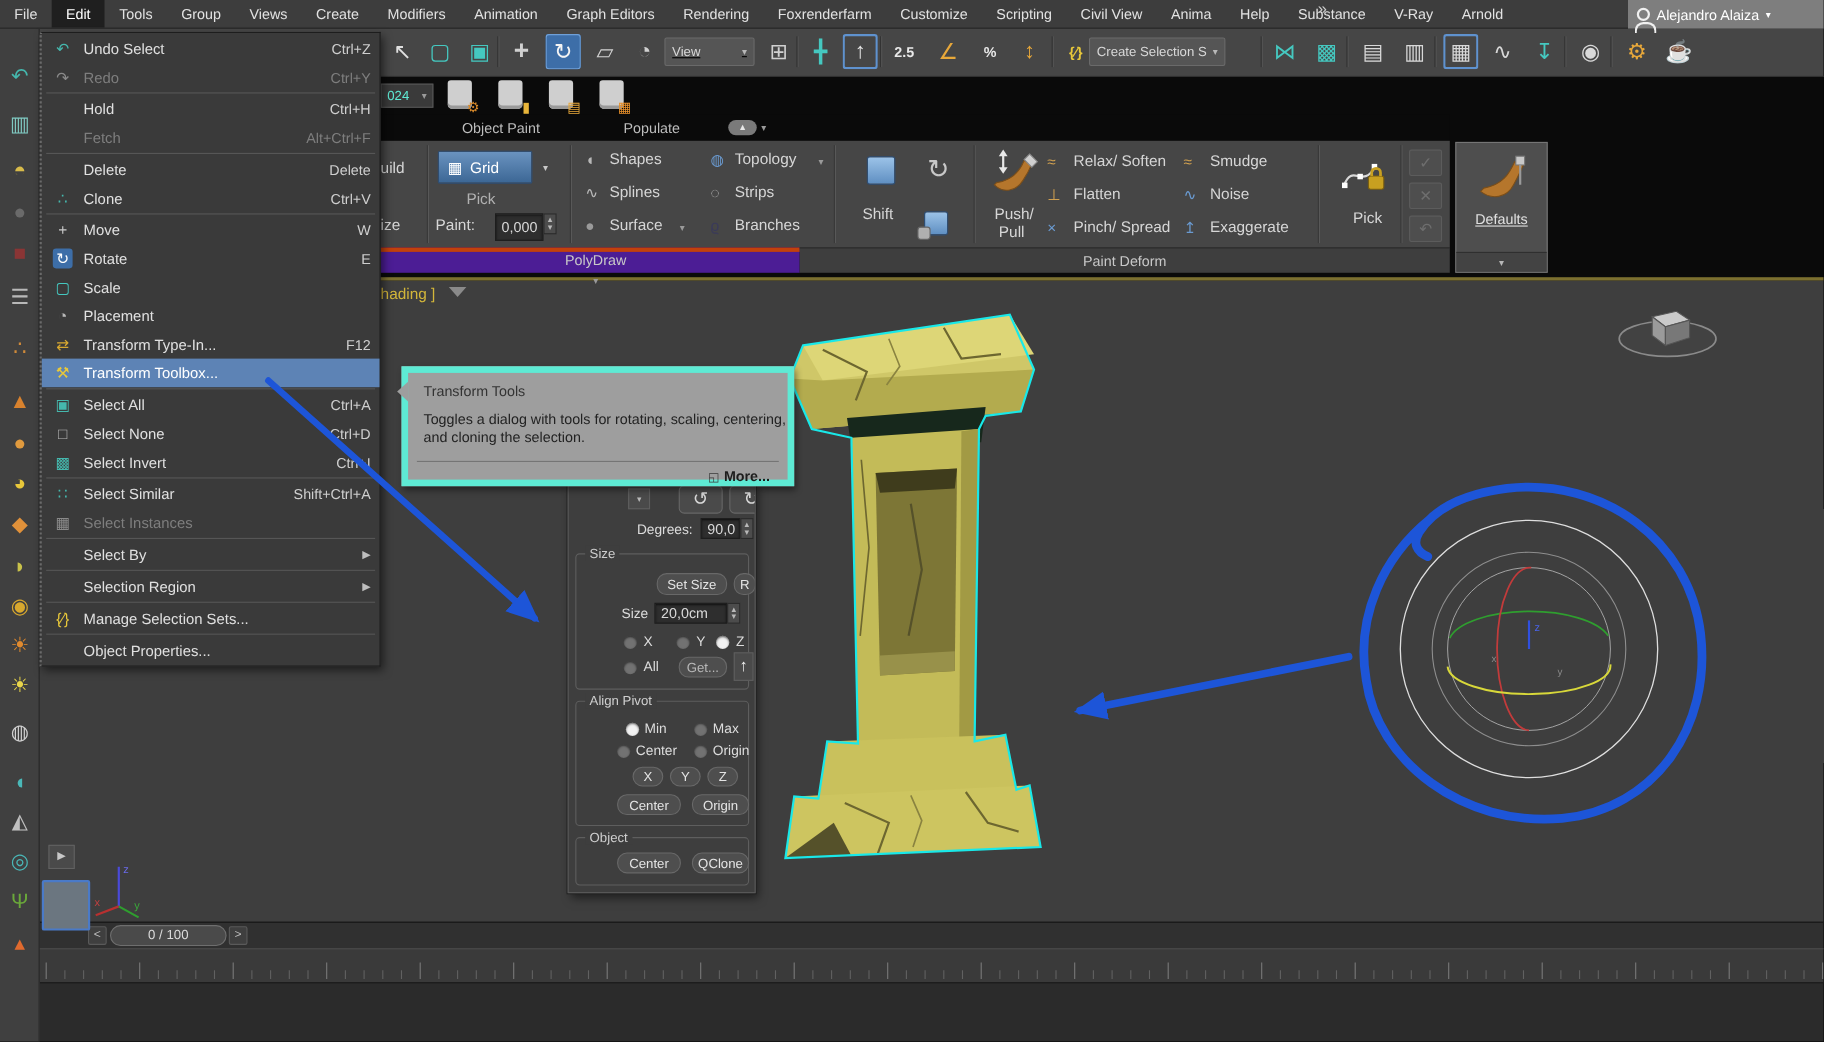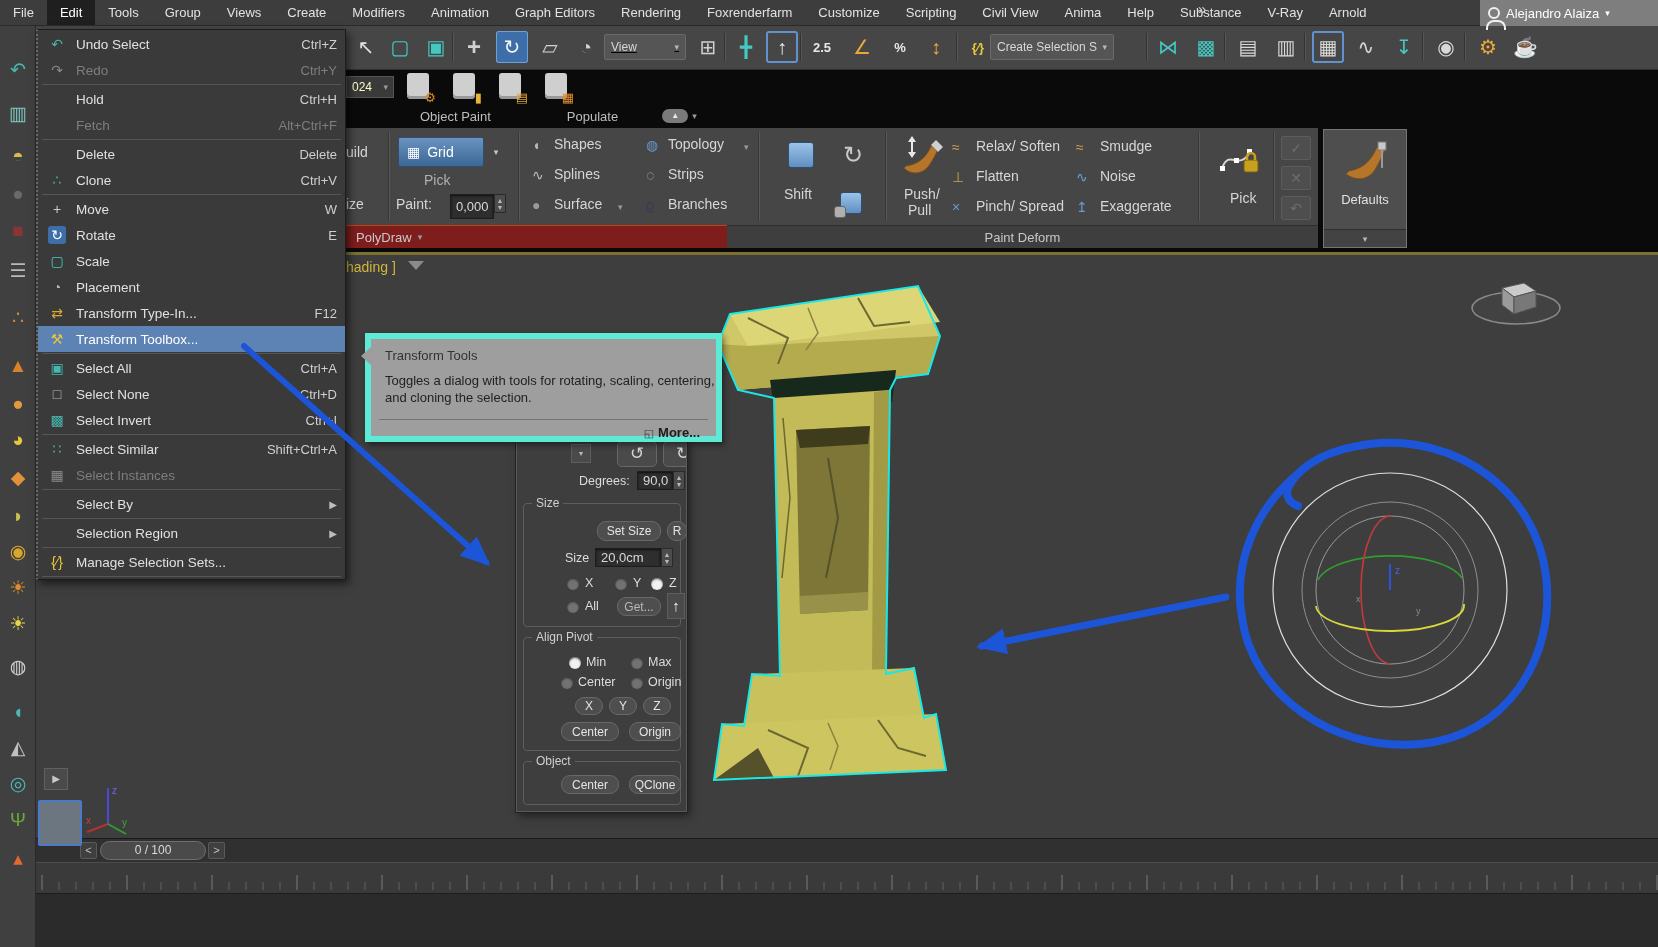--- a/index.html
+++ b/index.html
@@ -26,45 +26,45 @@
   .tb-icon.tb-big{font-size:24px;font-weight:bold;}
   .tb-icon.tb-active{background:#3d6ea8;box-shadow:inset 0 0 0 1px #6fa0d8;}
   .tb-icon.tb-frame{box-shadow:inset 0 0 0 2px #5f92cf;background:#39517000;}
   .tb-sep{position:absolute;top:7px;width:1px;height:28px;background:#333;box-shadow:1px 0 0 #565656;}
   .tb-dd{position:absolute;top:8px;height:26px;background:#555;border:1px solid #6a6a6a;border-radius:2px;display:flex;align-items:center;justify-content:space-between;padding:0 6px;}
   .tb-dd-label{color:#d8d8d8;font-size:12px;white-space:nowrap;overflow:hidden;}
   .tb-dd-arrow{color:#b8b8b8;font-size:9px;margin-left:5px;}
 
   
   #ws-box{left:346px;top:76px;width:48px;height:22px;background:#3a3a3a;border:1px solid #565656;display:flex;align-items:center;justify-content:space-between;padding:0 5px;z-index:4;}
-  #ws-box span{color:#fef9c3;font-size:12px;}
+  #ws-box span{color:#5eead4;font-size:12px;}
   .script-ic{position:absolute;top:72px;width:30px;height:30px;z-index:4;}
   .script-ic .page{position:absolute;left:3px;top:1px;width:22px;height:26px;background:#cfcfcf;border-radius:3px 3px 4px 4px;box-shadow:inset 0 -3px 0 #9a9a9a;}
   .script-ic .badge{position:absolute;right:-2px;bottom:-2px;font-size:13px;line-height:13px;}
 
   
   #ribbon-tabs{left:346px;top:104px;width:972px;height:24px;background:#0a0a0a;z-index:4;display:flex;align-items:center;}
   .rtab{color:#bdbdbd;font-size:13px;padding:0 18px;}
   #ribbon-collapse{width:26px;height:14px;background:#7a7a7a;border-radius:7px;color:#e8e8e8;font-size:8px;text-align:center;line-height:14px;margin-left:26px;}
   #ribbon-collapse-arrow{color:#9a9a9a;font-size:9px;margin-left:4px;}
   #ribbon{left:346px;top:128px;width:972px;height:97px;background:#464646;z-index:4;overflow:hidden;}
   #ribbon .vline{position:absolute;top:4px;bottom:4px;width:1px;background:#383838;box-shadow:1px 0 0 #585858;}
   .rlabel{position:absolute;color:#d6d6d6;font-size:14px;white-space:nowrap;}
   .rdim{color:#b0b0b0;}
   .ric{position:absolute;font-size:14px;line-height:14px;}
   #grid-btn{position:absolute;left:52px;top:9px;width:86px;height:30px;background:linear-gradient(#6a93c0,#3c6795);border:1px solid #2e4e74;border-radius:2px;display:flex;align-items:center;gap:7px;padding:0 8px;color:#fff;font-size:14px;}
   #grid-arrow{position:absolute;left:141px;top:13px;width:18px;height:22px;color:#c8c8c8;font-size:9px;display:flex;align-items:center;justify-content:center;}
   .ifield{position:absolute;background:#2e2e2e;border:1px solid #1d1d1d;box-shadow:inset 0 1px 2px #111;color:#d8d8d8;font-size:13px;padding:0 5px;display:flex;align-items:center;}
   .spin{position:absolute;width:12px;display:flex;flex-direction:column;align-items:center;justify-content:center;color:#b8b8b8;font-size:7px;line-height:7px;background:#4c4c4c;border:1px solid #2a2a2a;}
   .shift-sq{position:absolute;border-radius:3px;background:linear-gradient(#9cc3e8,#5f8fc2);border:1px solid #2e4e74;}
   .stack-btn{position:absolute;left:935px;width:30px;height:24px;background:#4e4e4e;border:1px solid #5c5c5c;border-radius:2px;color:#6e6e6e;font-size:14px;text-align:center;line-height:22px;}
-  #ribbon-bar-left{left:346px;top:225px;width:381px;height:23px;background:#7f1d1d;border-top:1px solid #c2410c;color:#c8c8c8;font-size:13px;display:flex;align-items:center;padding-left:10px;gap:6px;z-index:4;}
+  #ribbon-bar-left{left:346px;top:225px;width:381px;height:23px;background:#4c1d95;border-top:4px solid #c2410c;color:#c8c8c8;font-size:13px;display:flex;align-items:center;padding-left:10px;gap:6px;z-index:4;flex-direction:column;}
   #ribbon-bar-right{left:727px;top:225px;width:591px;height:23px;background:#3e3e3e;border-top:1px solid #2f2f2f;color:#c8c8c8;font-size:13px;display:flex;align-items:center;justify-content:center;z-index:4;}
   #defaults-panel{left:1323px;top:129px;width:84px;height:119px;background:#4e4e4e;border:1px solid #757575;z-index:4;}
-  #defaults-panel .dlabel{position:absolute;top:62px;width:100%;text-align:center;color:#e0e0e0;font-size:13px;}
+  #defaults-panel .dlabel{position:absolute;top:62px;width:100%;text-align:center;color:#e0e0e0;font-size:13px;text-decoration:underline;}
   #defaults-panel .dbar{position:absolute;bottom:0;width:100%;height:18px;background:#434343;border-top:1px solid #2f2f2f;color:#b8b8b8;font-size:9px;text-align:center;line-height:18px;}
 
   
   #vp-topline{left:36px;top:252px;width:1622px;height:3px;background:#7c7030;z-index:3;}
   #viewport{left:36px;top:255px;width:1622px;height:583px;background:#3e3e3e;z-index:1;}
   #vp-label{position:absolute;left:310px;top:4px;color:#d3b63a;font-size:14px;}
   #vp-filter{position:absolute;left:372px;top:6px;width:0;height:0;border-left:8px solid transparent;border-right:8px solid transparent;border-top:9px solid #8a8a8a;}
 
   
   #left-toolbar{left:0;top:26px;width:36px;height:921px;background:#404040;border-right:1px solid #2b2b2b;z-index:10;}
@@ -686,20 +686,25 @@
         <div class="sc"></div>
         <div class="sub">▶</div>
       </div>
       <div class="msep"></div>
       <div class="mi">
         <div class="ico"><span style="color: rgb(232, 200, 58);">{∕}</span></div>
         <div class="lbl">Manage Selection Sets...</div>
         <div class="sc"></div>
       </div>
       <div class="msep"></div>
+      <div class="mi">
+        <div class="ico"></div>
+        <div class="lbl">Object Properties...</div>
+        <div class="sc"></div>
+      </div>
     </div>
 
   <div id="tooltip" class="abs">
     <div id="tt-title">Transform Tools</div>
     <div id="tt-body">Toggles a dialog with tools for rotating, scaling, centering, and cloning the selection.</div>
     <div id="tt-line"></div>
     <div id="tt-more">
       <span class="wic">◱</span><span>More...</span>
     </div>
   </div>

